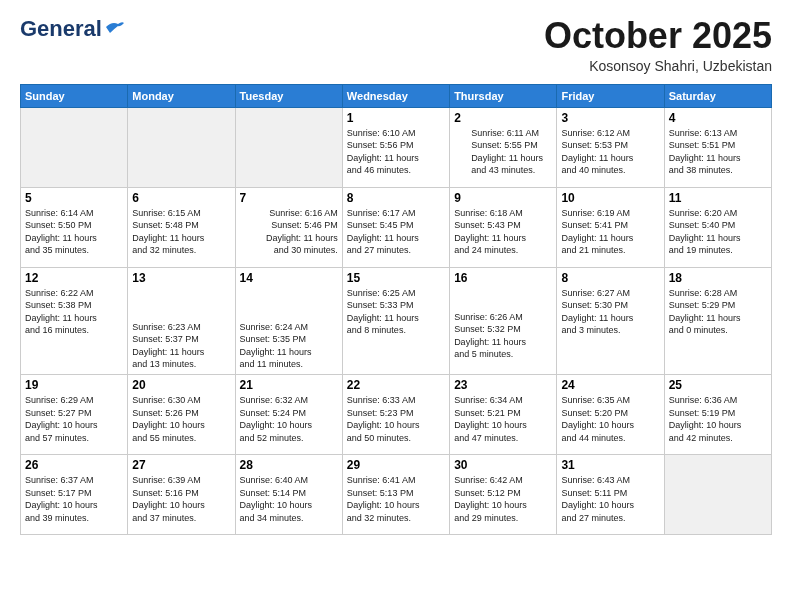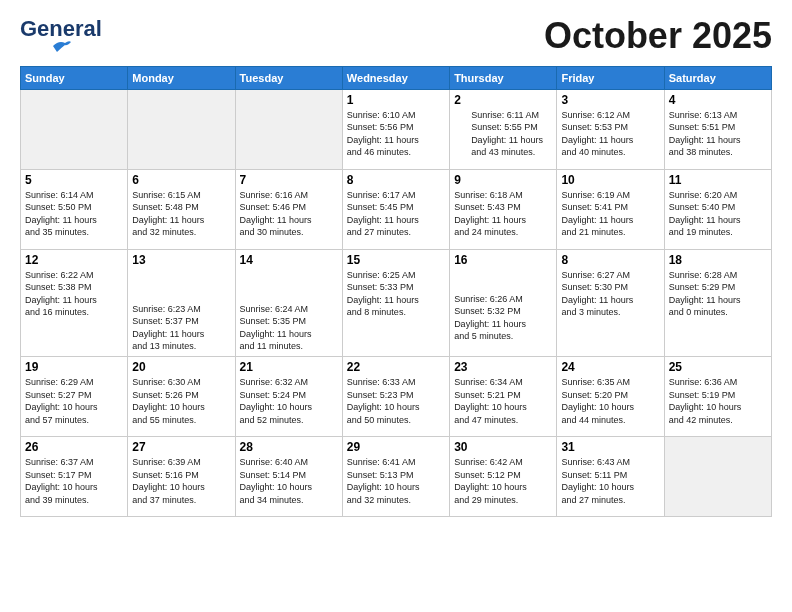--- a/index.html
+++ b/index.html
@@ -78,29 +78,30 @@
       display: flex;
       flex-direction: column;
     }
   </style>
 </head>
 <body>
 
 <div class="page">
   <div class="header">
     <div class="logo-block">
-      <div style="display:flex;align-items:center;gap:0;flex-direction:column;">
+      <div style="display:flex;align-items:center;gap:0;">
         <span style="font-size:22px;font-weight:bold;color:#1a3a6b;">General</span>
         <svg width="22" height="16" viewBox="0 0 22 16" style="margin-left:2px;margin-top:-4px;">
           <path d="M2,8 Q8,2 14,5 Q18,2 20,4 Q16,8 14,7 Q10,10 6,14 Z" fill="#2a7dd4"></path>
         </svg>
       </div>
     </div>
     <div class="title-area">
       <div class="month-title">October 2025</div>
+      <div class="subtitle">Kosonsoy Shahri, Uzbekistan</div>
     </div>
   </div>
 
   <table class="calendar">
     <thead>
       <tr>
         <th>Sunday</th>
         <th>Monday</th>
         <th>Tuesday</th>
         <th>Wednesday</th>
@@ -153,21 +154,21 @@
           </td>
           <td>
             <div class="day-number">6</div>
             <div class="day-info" style="white-space: pre-line;">Sunrise: 6:15 AM
 Sunset: 5:48 PM
 Daylight: 11 hours
 and 32 minutes.</div>
           </td>
           <td>
             <div class="day-number">7</div>
-            <div class="day-info" style="white-space: pre-line;">Sunrise: 6:16 AM
+            <div class="day-info" style="white-space: pre-line; text-align: right;">Sunrise: 6:16 AM
 Sunset: 5:46 PM
 Daylight: 11 hours
 and 30 minutes.</div>
           </td>
           <td>
             <div class="day-number">8</div>
             <div class="day-info" style="white-space: pre-line;">Sunrise: 6:17 AM
 Sunset: 5:45 PM
 Daylight: 11 hours
 and 27 minutes.</div>

